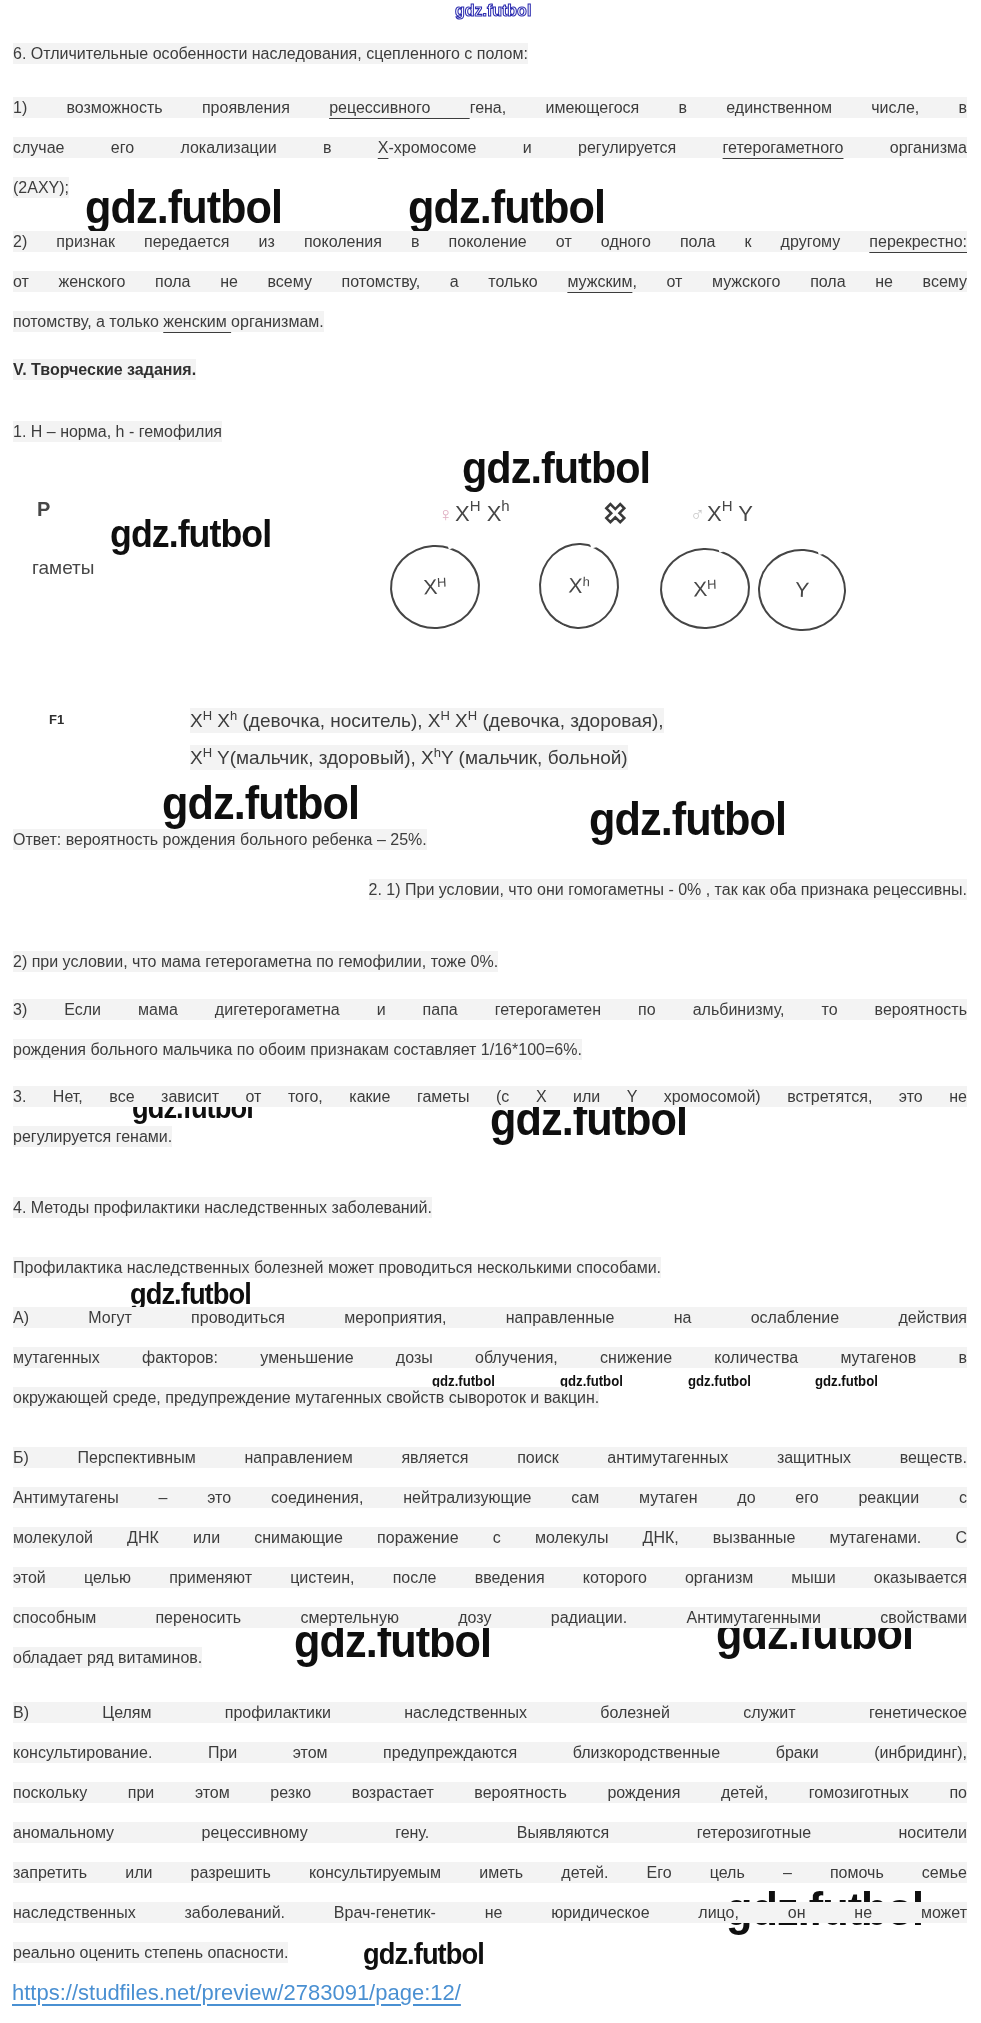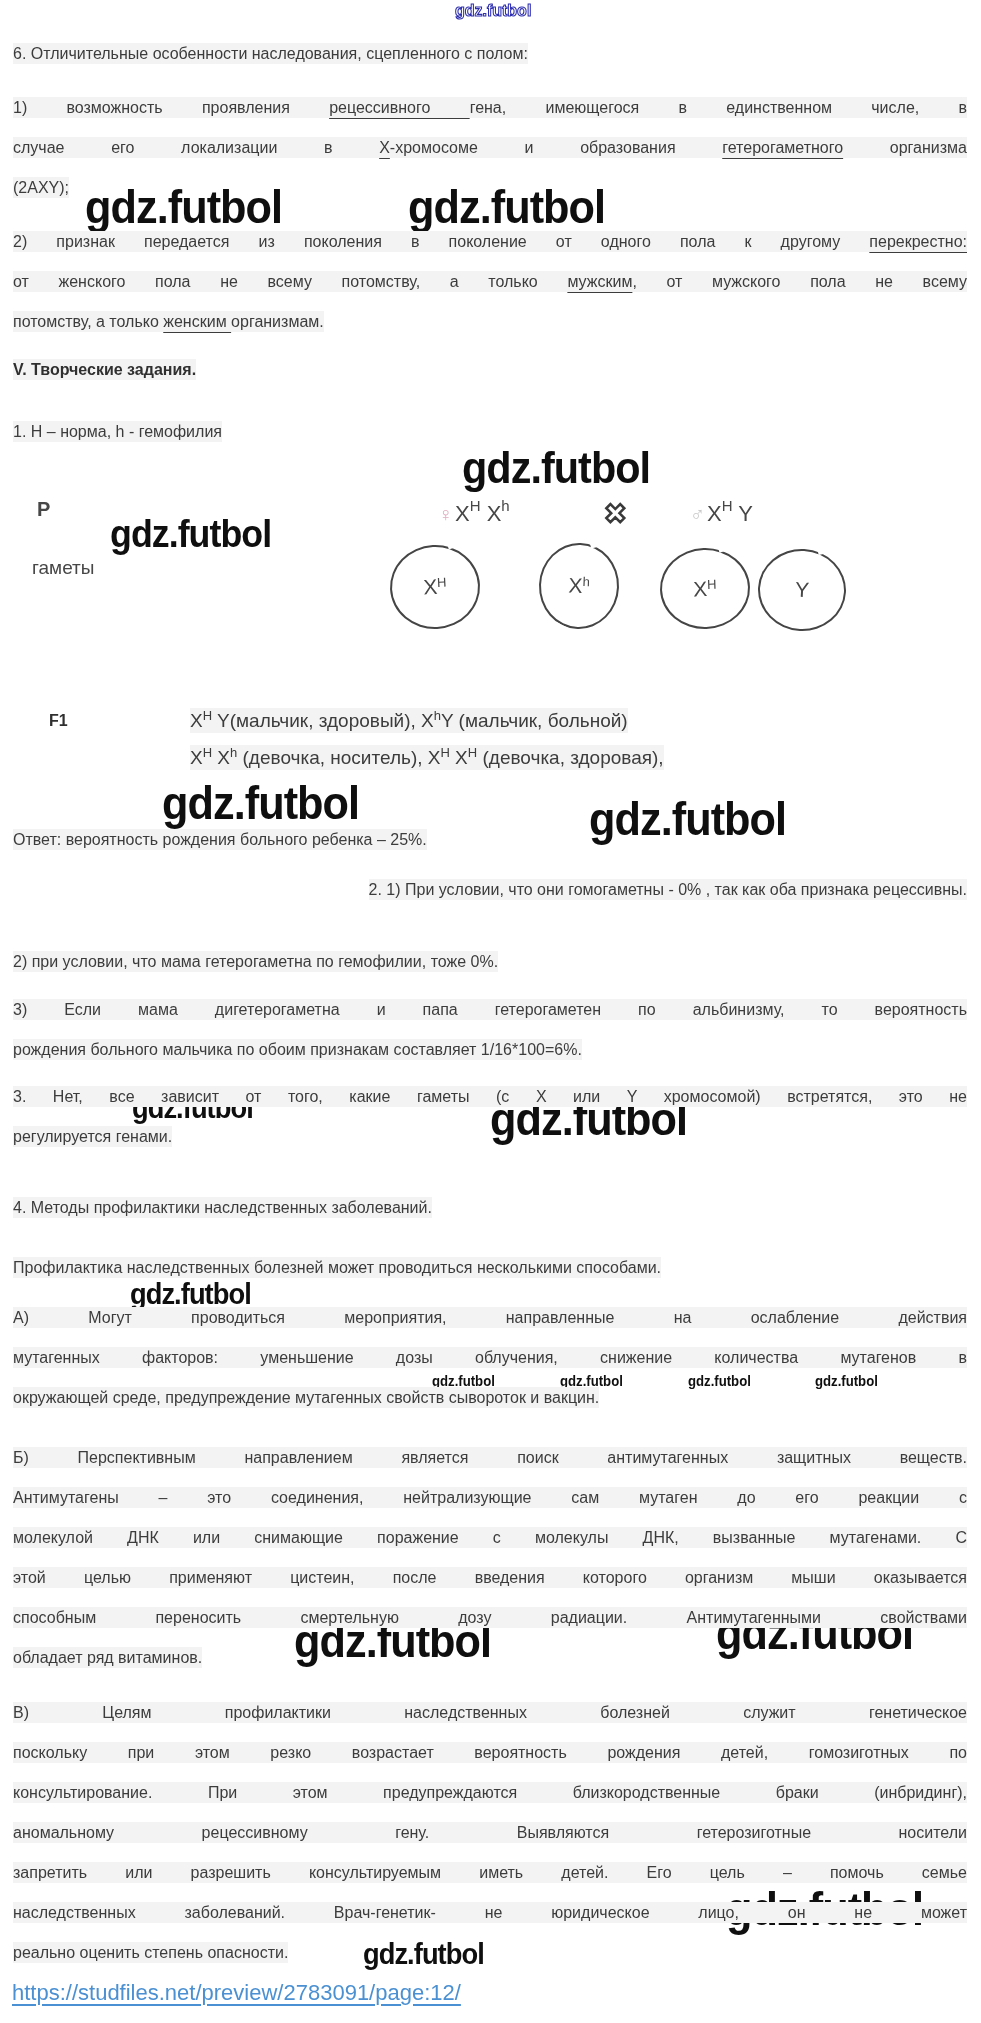--- a/index.html
+++ b/index.html
@@ -74,21 +74,21 @@
   <div class="wm wm-big" style="left:716px;top:1610px;">gdz.futbol</div>
   <div class="wm wm-sm" style="left:88px;top:1900px;">gdz.futbol</div>
   <div class="wm wm-big" style="left:726px;top:1886px;">gdz.futbol</div>
   <div class="wm wm-med" style="left:363px;top:1940px;">gdz.futbol</div>
 
   <div class="para" style="top:34px;">
     <div class="line"><span class="t">6. Отличительные особенности наследования, сцепленного с полом:</span></div>
   </div>
   <div class="para just" style="top:88px;">
       <div class="line"><span class="t"><span>1) возможность проявления </span><span class="u">рецессивного </span><span>гена, имеющегося в единственном числе, в</span></span></div>
-      <div class="line"><span class="t"><span>случае его локализации в </span><span class="u">Х</span><span>-хромосоме и образования </span><span class="u">гетерогаметного</span><span> организма</span></span></div>
+      <div class="line"><span class="t"><span>случае его локализации в </span><span class="u">Х</span><span>-хромосоме и регулируется </span><span class="u">гетерогаметного</span><span> организма</span></span></div>
       <div class="line last"><span class="t"><span>(2AXY);</span></span></div>
     </div>
   <div class="para just" style="top:222px;">
       <div class="line"><span class="t"><span>2) признак передается из поколения в поколение от одного пола к другому </span><span class="u">перекрестно:</span></span></div>
       <div class="line"><span class="t"><span>от женского пола не всему потомству, а только </span><span class="u">мужским</span><span>, от мужского пола не всему</span></span></div>
       <div class="line last"><span class="t"><span>потомству, а только </span><span class="u">женским </span><span>организмам.</span></span></div>
     </div>
 
   <div class="para" style="top:350px;">
     <div class="line"><span class="t bold">V. Творческие задания.</span></div>
@@ -113,24 +113,24 @@
   <div class="gamete" style="left:539px;top:543px;width:76px;height:82px;transform:rotate(2deg);">
       <span><span>X</span><span class="sup">h</span></span>
     </div>
   <div class="gamete" style="left:660px;top:548px;width:86px;height:77px;transform:rotate(-2deg);">
       <span><span>X</span><span class="sup">H</span></span>
     </div>
   <div class="gamete" style="left:758px;top:549px;width:84px;height:78px;transform:rotate(3deg);">
       <span><span>Y</span></span>
     </div>
 
-  <div class="dg bold" style="left:49px;top:712px;font-size:16px;color:#2f2f2f;">F1</div>
+  <div class="dg bold" style="left:49px;top:712px;font-size:13px;color:#2f2f2f;">F1</div>
   <div style="position:absolute;left:190px;top:697px;width:640px;">
+    <div class="f1line"><span class="t"><span>X</span><span class="sup">H</span><span> X</span><span class="sup">h</span><span> (девочка, носитель), X</span><span class="sup">H</span><span> X</span><span class="sup">H</span><span> (девочка, здоровая),</span></span></div>
     <div class="f1line"><span class="t"><span>X</span><span class="sup">H</span><span> Y(мальчик, здоровый), X</span><span class="sup">h</span><span>Y (мальчик, больной)</span></span></div>
-    <div class="f1line"><span class="t"><span>X</span><span class="sup">H</span><span> X</span><span class="sup">h</span><span> (девочка, носитель), X</span><span class="sup">H</span><span> X</span><span class="sup">H</span><span> (девочка, здоровая),</span></span></div>
   </div>
 
   <div class="para" style="top:820px;">
     <div class="line"><span class="t">Ответ: вероятность рождения больного ребенка – 25%.</span></div>
   </div>
   <div class="para" style="top:870px;text-align:right;">
     <div class="line"><span class="t">2. 1) При условии, что они гомогаметны - 0% , так как оба признака рецессивны.</span></div>
   </div>
   <div class="para" style="top:942px;">
     <div class="line"><span class="t">2) при условии, что мама гетерогаметна по гемофилии, тоже 0%.</span></div>
@@ -158,22 +158,22 @@
   <div class="para just" style="top:1438px;">
       <div class="line"><span class="t"><span>Б) Перспективным направлением является поиск антимутагенных защитных веществ.</span></span></div>
       <div class="line"><span class="t"><span>Антимутагены – это соединения, нейтрализующие сам мутаген до его реакции с</span></span></div>
       <div class="line"><span class="t"><span>молекулой ДНК или снимающие поражение с молекулы ДНК, вызванные мутагенами. С</span></span></div>
       <div class="line"><span class="t"><span>этой целью применяют цистеин, после введения которого организм мыши оказывается</span></span></div>
       <div class="line"><span class="t"><span>способным переносить смертельную дозу радиации. Антимутагенными свойствами</span></span></div>
       <div class="line last"><span class="t"><span>обладает ряд витаминов.</span></span></div>
     </div>
   <div class="para just" style="top:1693px;">
       <div class="line"><span class="t"><span>В) Целям профилактики наследственных болезней служит генетическое</span></span></div>
+      <div class="line"><span class="t"><span>консультирование. При этом предупреждаются близкородственные браки (инбридинг),</span></span></div>
       <div class="line"><span class="t"><span>поскольку при этом резко возрастает вероятность рождения детей, гомозиготных по</span></span></div>
-      <div class="line"><span class="t"><span>консультирование. При этом предупреждаются близкородственные браки (инбридинг),</span></span></div>
       <div class="line"><span class="t"><span>аномальному рецессивному гену. Выявляются гетерозиготные носители</span></span></div>
       <div class="line"><span class="t"><span>запретить или разрешить консультируемым иметь детей. Его цель – помочь семье</span></span></div>
       <div class="line"><span class="t"><span>наследственных заболеваний. Врач-генетик- не юридическое лицо, он не может</span></span></div>
       <div class="line last"><span class="t"><span>реально оценить степень опасности.</span></span></div>
     </div>
 
   <a class="src-link" href="#">https://studfiles.net/preview/2783091/page:12/</a>
 
 </div>
 

